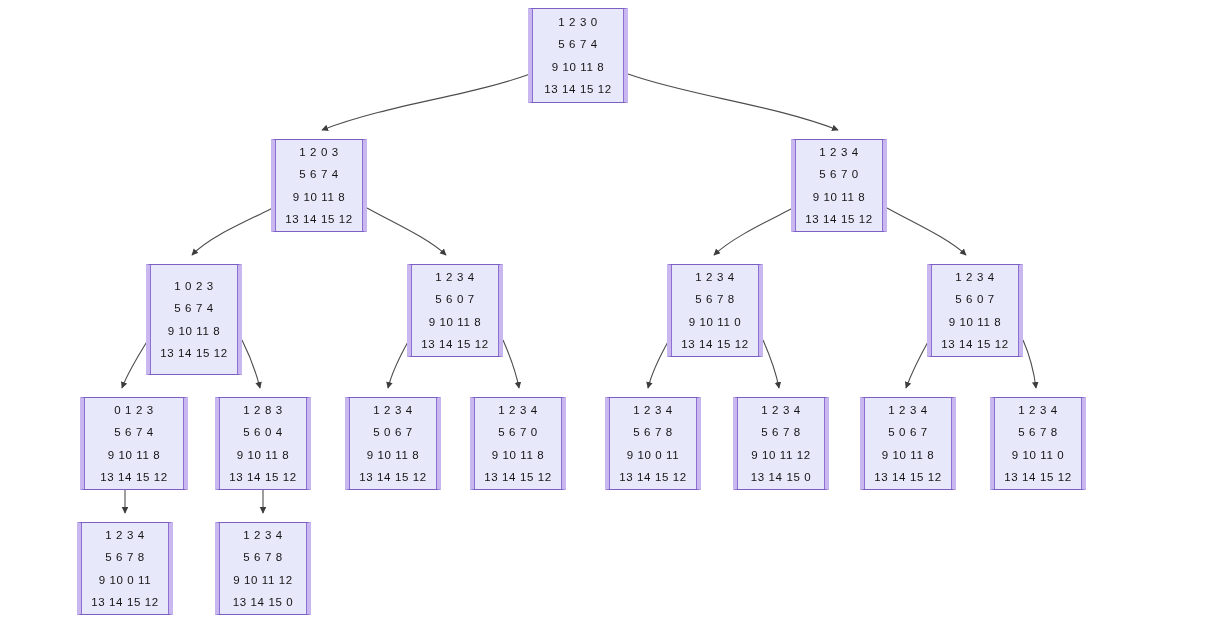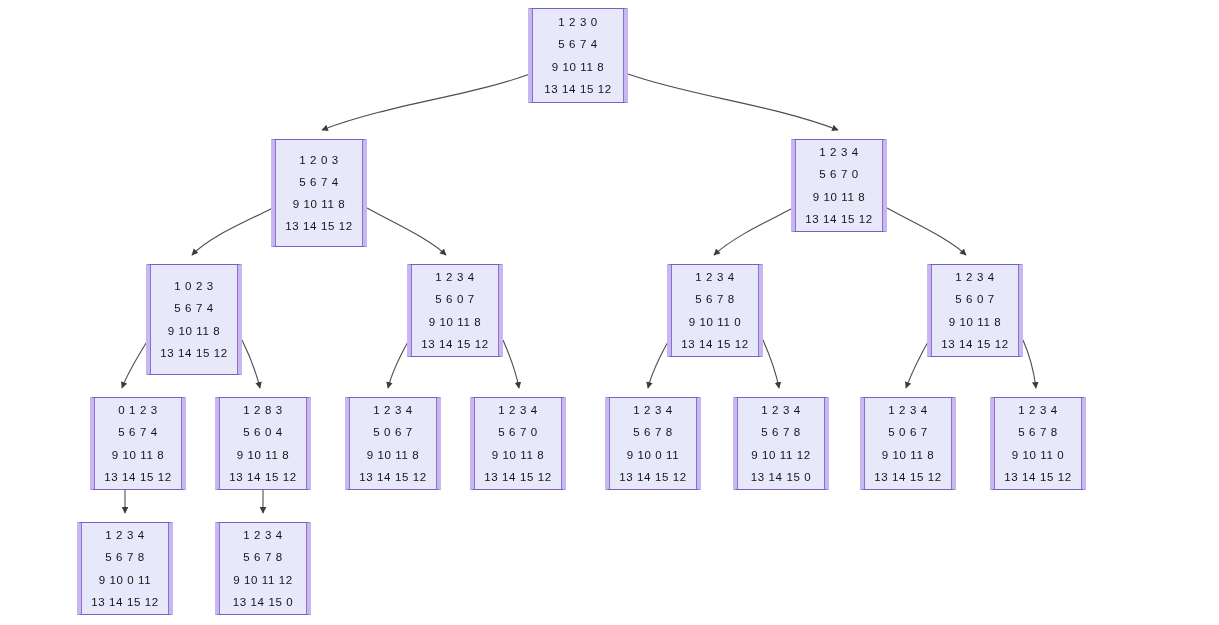--- a/index.html
+++ b/index.html
@@ -95,21 +95,21 @@
 
   <div id="nodes-group">
       <div class="node" style="left: 528px; top: 8px; width: 100px; height: 95px;">
         <div class="node-inner">
           <div class="row">1 2 3 0</div>
           <div class="row">5 6 7 4</div>
           <div class="row">9 10 11 8</div>
           <div class="row">13 14 15 12</div>
         </div>
       </div>
-      <div class="node" style="left: 271px; top: 139px; width: 96px; height: 108px;">
+      <div class="node" style="left: 271px; top: 139px; width: 96px; height: 93px;">
         <div class="node-inner">
           <div class="row">1 2 0 3</div>
           <div class="row">5 6 7 4</div>
           <div class="row">9 10 11 8</div>
           <div class="row">13 14 15 12</div>
         </div>
       </div>
       <div class="node" style="left: 791px; top: 139px; width: 96px; height: 93px;">
         <div class="node-inner">
           <div class="row">1 2 3 4</div>
@@ -143,21 +143,21 @@
         </div>
       </div>
       <div class="node" style="left: 927px; top: 264px; width: 96px; height: 93px;">
         <div class="node-inner">
           <div class="row">1 2 3 4</div>
           <div class="row">5 6 0 7</div>
           <div class="row">9 10 11 8</div>
           <div class="row">13 14 15 12</div>
         </div>
       </div>
-      <div class="node" style="left: 90px; top: 397px; width: 96px; height: 93px;">
+      <div class="node" style="left: 80px; top: 397px; width: 108px; height: 93px;">
         <div class="node-inner">
           <div class="row">0 1 2 3</div>
           <div class="row">5 6 7 4</div>
           <div class="row">9 10 11 8</div>
           <div class="row">13 14 15 12</div>
         </div>
       </div>
       <div class="node" style="left: 215px; top: 397px; width: 96px; height: 93px;">
         <div class="node-inner">
           <div class="row">1 2 8 3</div>

